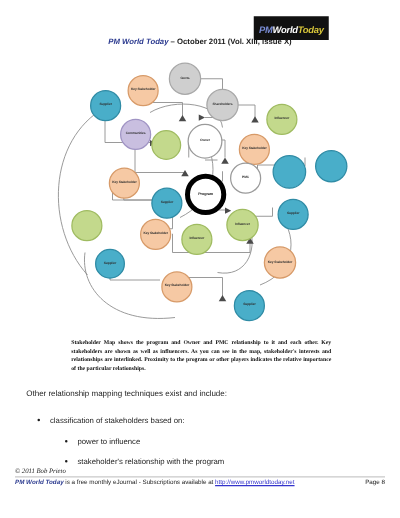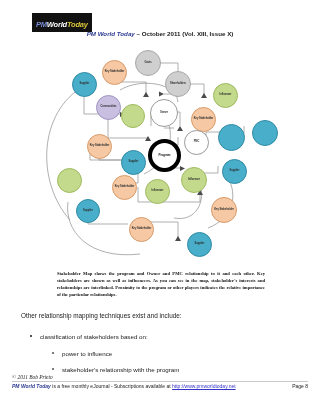--- a/index.html
+++ b/index.html
@@ -14,22 +14,21 @@
     overflow: hidden;
     font-family: "Liberation Sans", sans-serif;
     color: #000000;
   }
 
   
   .masthead {
     position: absolute;
     left: 0; top: 13px;
     width: 263px;
-    text-align: left;
-    padding-left: 32px;
+    text-align: right;
   }
   .logo {
     display: inline-block;
     background: #111111;
     padding: 1px 4px 2px 4px;
     line-height: 1;
     letter-spacing: -0.2px;
   }
   .logo span { font-size: 7.5px; font-weight: bold; font-style: italic; }
   .logo .pm    { color: #7a8dd6; }

